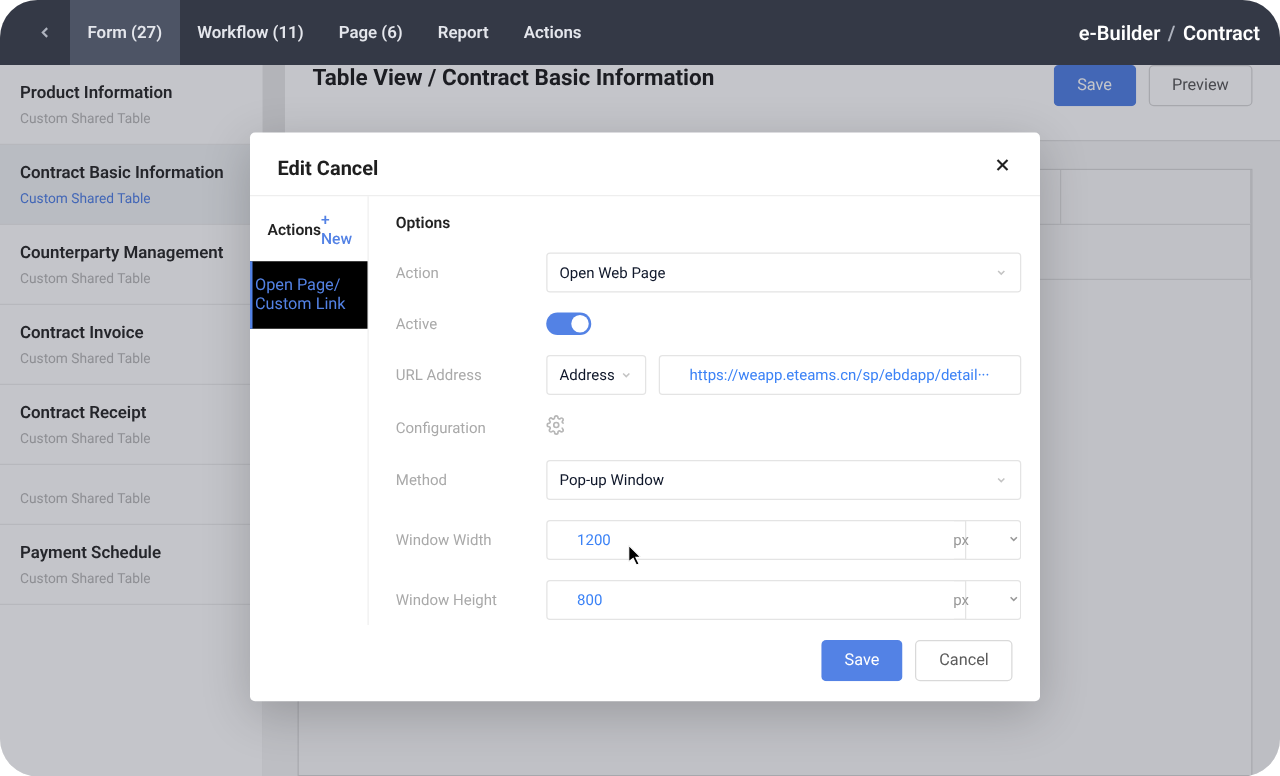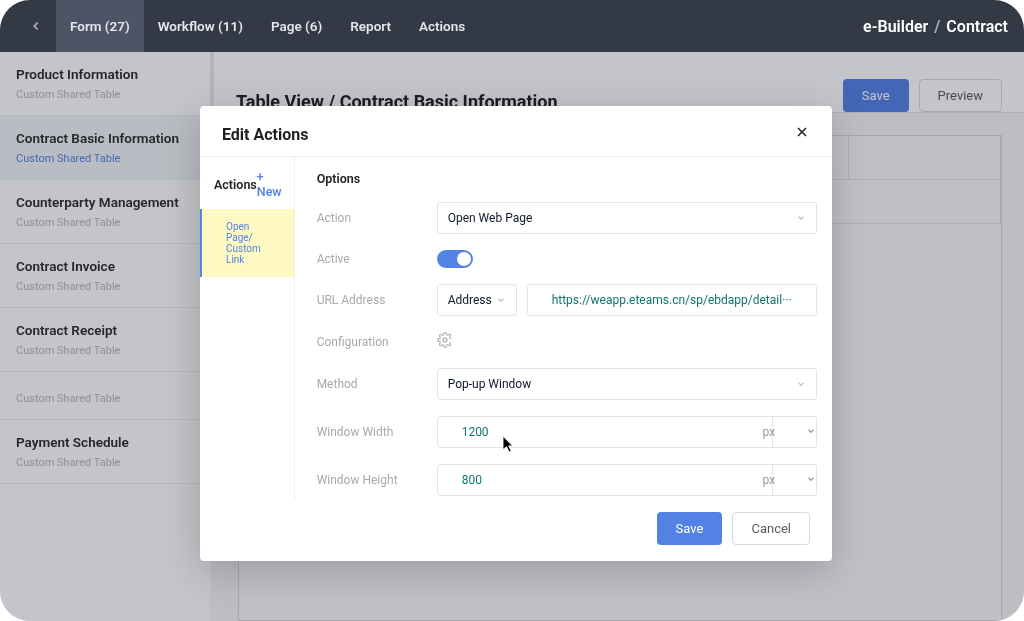--- a/index.html
+++ b/index.html
@@ -43,24 +43,24 @@
       font-size: 13.5px;
       font-weight: 600;
       cursor: pointer;
     }
     .top-tab.active { background: #4d5465; }
     .topbar-right { font-size: 16px; font-weight: 600; }
     .topbar-right .slash { padding: 0 6px; color: #aeb3be; }
     
     .subheader {
       position: absolute;
-      top: 52px; left: 214px; right: 0;
+      top: 52px; left: 228px; right: 0;
       height: 60px;
       background: #fff;
-      display: flex; align-items: flex-end; justify-content: space-between;
+      display: flex; align-items: flex-start; justify-content: space-between;
       padding: 0 22px;
     }
     .subheader h1 { font-size: 18px; font-weight: 700; color: #1f1f1f; }
     .subheader-right { display: flex; gap: 10px; }
     .btn {
       border-radius: 4px;
       font-size: 13px;
       padding: 8px 18px;
       cursor: pointer;
       border: 1px solid transparent;
@@ -135,24 +135,24 @@
     }
     .actions-col-header {
       display: flex; justify-content: space-between; align-items: center;
       padding: 12px 12px 10px 14px;
       font-size: 12.5px;
     }
     .actions-col-header .label { font-weight: 600; color: #222; }
     .actions-col-header .new { color: #5382e5; font-weight: 500; cursor: pointer; }
     .actions-col-header .new::before { content: "+ "; }
     .action-item {
-      padding: 12px 24px;
-      font-size: 10px;
+      padding: 12px 2px;
+      font-size: 13px;
       color: #5382e5;
-      background: #fef9c3;
+      background: #000000;
       border-left: 2px solid #5382e5;
       cursor: pointer;
     }
     .options-col { flex: 1; padding: 12px 22px 0 22px; }
     .options-title { font-size: 12.5px; font-weight: 600; color: #222; margin-bottom: 16px; margin-top: 2px; }
     .field {
       display: flex; align-items: center;
       margin-bottom: 16px;
     }
     .field > label {
@@ -175,21 +175,21 @@
     }
     .select .caret { color: #c4c4c4; }
     .select .caret svg { width: 10px; height: 10px; display:block; }
     .input {
       flex: 1;
       height: 32px;
       border: 1px solid #e4e4e4;
       border-radius: 3px;
       padding: 0 24px;
       font-size: 12px;
-      color: #0f766e;
+      color: #3b82f6;
       background: #fff;
       display: flex; align-items: center;
       overflow: hidden;
       white-space: nowrap;
     }
     .toggle {
       width: 36px; height: 18px; border-radius: 9px;
       background: #5382e5; position: relative; cursor: pointer;
     }
     .toggle .knob {
@@ -298,21 +298,21 @@
           <div></div>
           <div></div>
         </div>
     </div>
   </div>
 
   <div class="overlay"></div>
 
   <div class="modal">
     <div class="modal-header">
-      <h2>Edit Actions</h2>
+      <h2>Edit Cancel</h2>
       <div class="close-x">
         <svg viewBox="0 0 24 24" fill="none" stroke="currentColor" stroke-width="2.5">
             <line x1="18" y1="6" x2="6" y2="18"></line>
             <line x1="6" y1="6" x2="18" y2="18"></line>
           </svg>
       </div>
     </div>
     <div class="modal-body">
       <div class="actions-col">
         <div class="actions-col-header">

